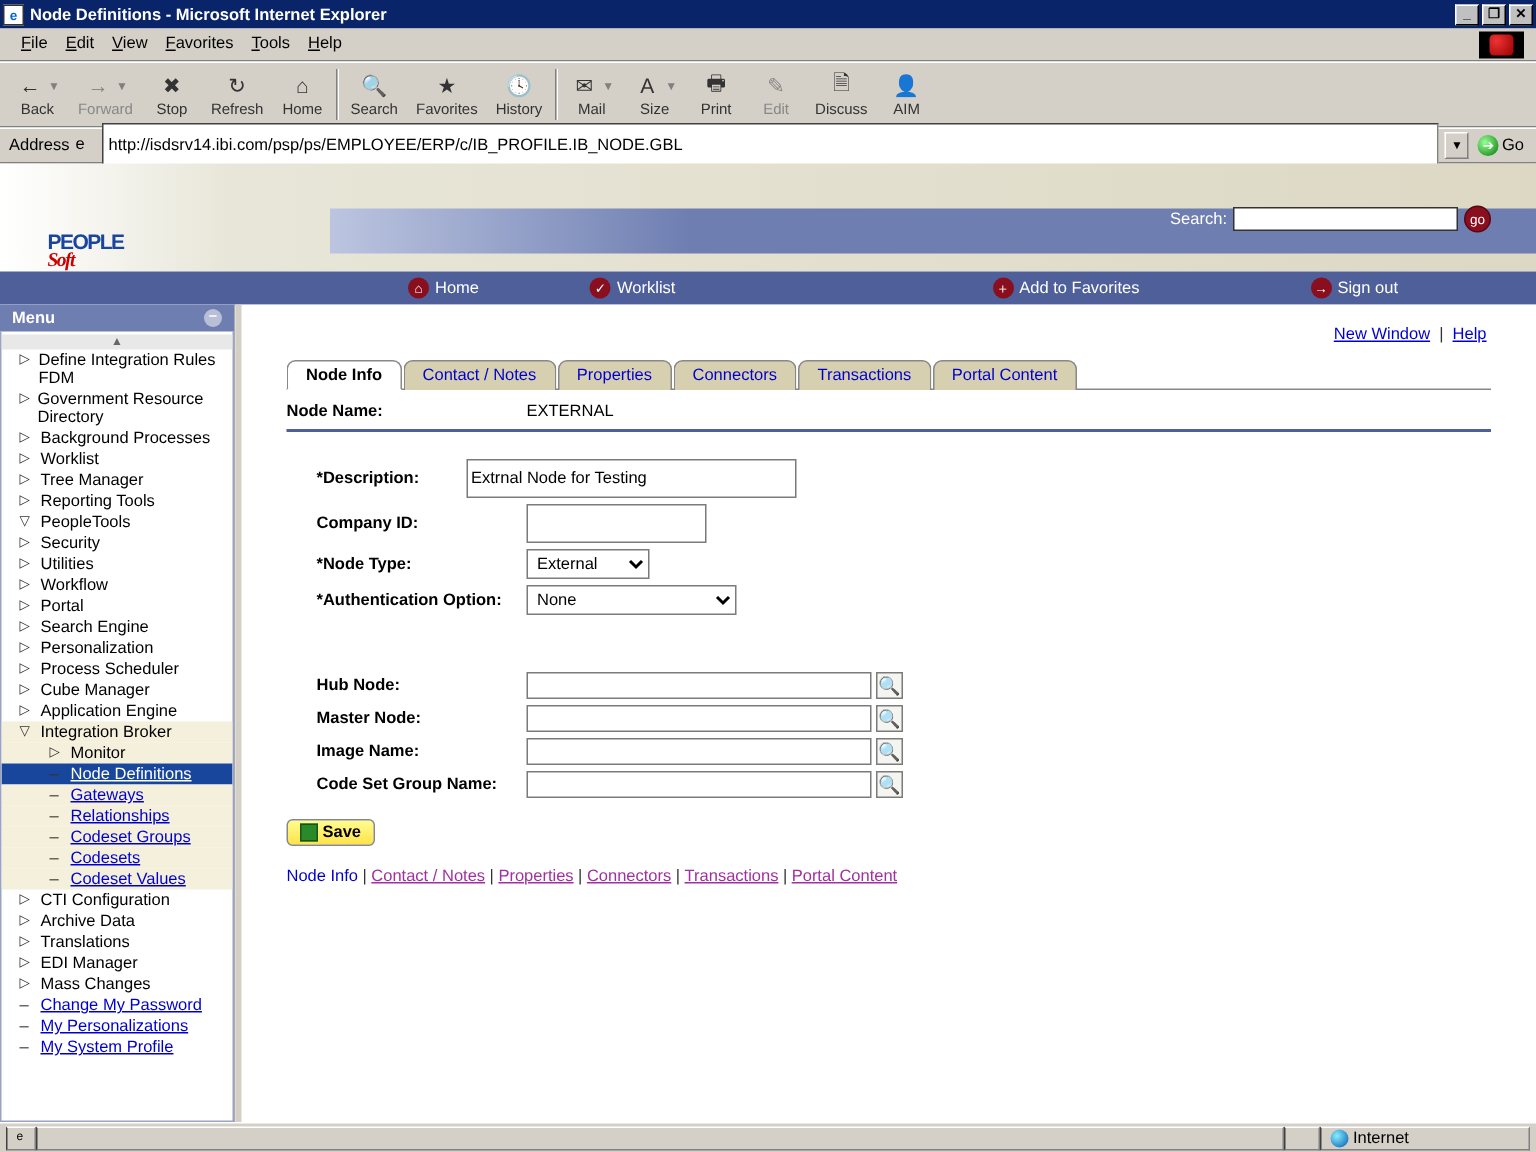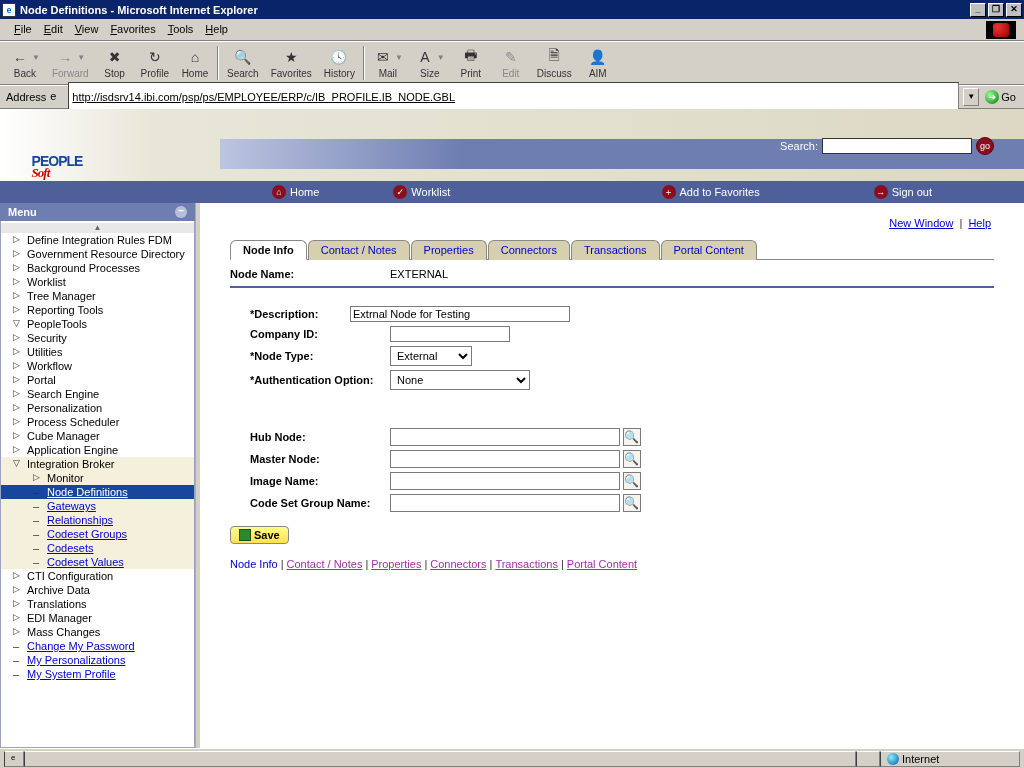--- a/index.html
+++ b/index.html
@@ -125,21 +125,20 @@
   gap: 4px;
 }
 .addrbar input {
   flex: 1;
   font-size: 11px;
   height: 30px;
   padding: 1px 3px;
   border: 1px solid #808080;
   border-top-color: #404040;
   border-left-color: #404040;
-  text-decoration: underline;
 }
 .addrbar .dd {
   width: 16px; height: 18px;
   background: #d4d0c8;
   border: 1px solid #808080;
   border-top-color: #fff;
   border-left-color: #fff;
   text-align: center;
   font-size: 8px;
   line-height: 16px;
@@ -216,21 +215,21 @@
   background:#8a0f1e;font-size:9px;color:#fff;
   display:flex;align-items:center;justify-content:center;
 }
 .nav-stripe .right { margin-left:auto; margin-right: 30px; display:flex; gap:40px;}
 
 
 .main-split { flex:1; display:flex; overflow:hidden; }
 
 
 .sidebar {
-  width: 196px;
+  width: 157px;
   background: #fff;
   border-right: 1px solid #aaa;
   display:flex; flex-direction:column;
   font-size: 11px;
 }
 .menu-hdr {
   background: #6e7eb1;
   color:#fff;
   font-weight:bold;
   padding: 3px 8px;
@@ -306,21 +305,21 @@
 }
 
 
 .form-row { display:flex; align-items:center; margin: 4px 0; }
 .form-label { width: 160px; font-weight:bold; padding-left: 20px;}
 .form-val { font-size:11px;}
 .form-val input[type="text"], .form-val select {
   font-size:11px;
   border:1px solid #7b7b7b;
   background:#fff;
-  height: 16px;
+  height: 26px;
   padding: 0 2px;
 }
 .form-val select { height:20px; }
 .hr-line { height:2px; background: linear-gradient(#4e5f9a,#4e5f9a); margin: 6px 0 14px 0;}
 .checks { margin-left: 90px; }
 .checks .ch { display:flex; align-items:center; gap:6px; margin: 2px 0;}
 .checks input { width:13px; height:13px; }
 
 .lookup-row { display:flex; align-items:center; margin: 4px 0;}
 .lookup-row .form-label { width: 160px; font-weight: bold; padding-left: 20px;}
@@ -412,21 +411,21 @@
     <div class="tbtn">
       <div style="display: flex; align-items: center;">
         <div class="ticon">✖</div>
       </div>
       <div>Stop</div>
     </div>
     <div class="tbtn">
       <div style="display: flex; align-items: center;">
         <div class="ticon">↻</div>
       </div>
-      <div>Profile</div>
+      <div>Refresh</div>
     </div>
     <div class="tbtn">
       <div style="display: flex; align-items: center;">
         <div class="ticon">⌂</div>
       </div>
       <div>Home</div>
     </div>
     <div class="tsep"></div>
     <div class="tbtn">
       <div style="display: flex; align-items: center;">

